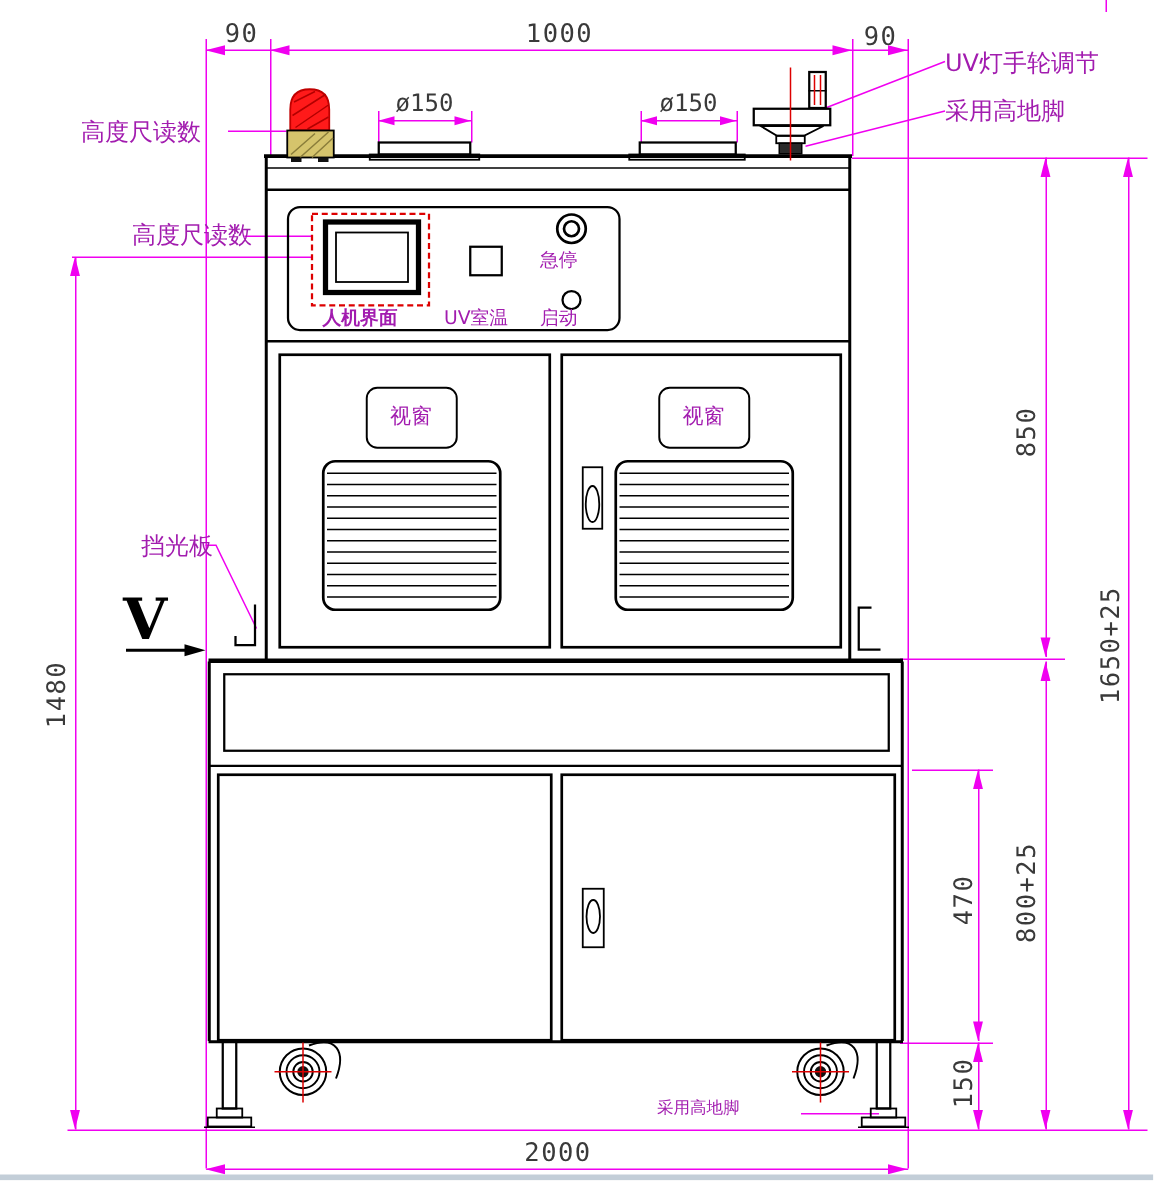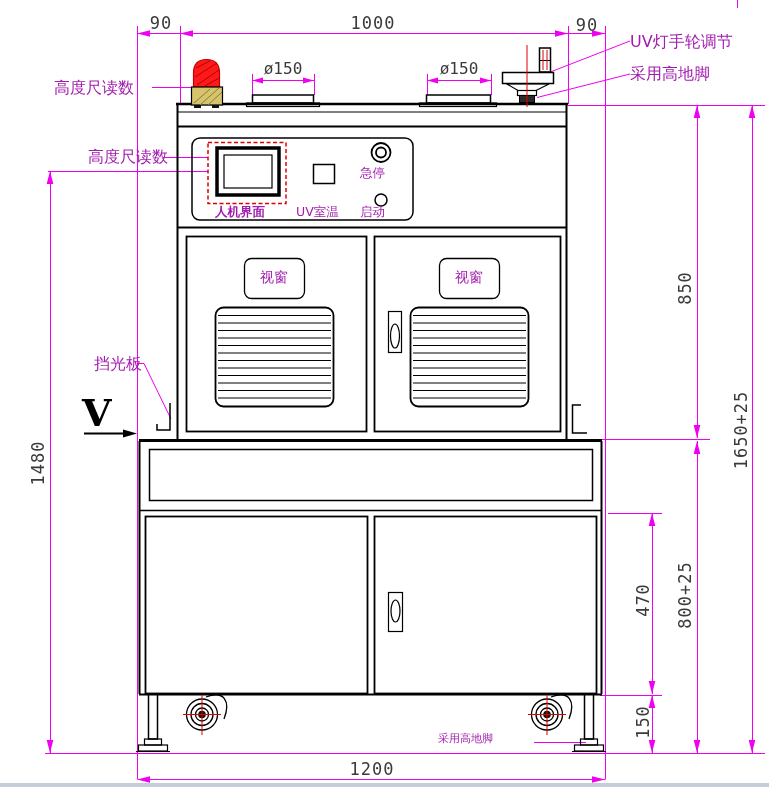--- a/index.html
+++ b/index.html
@@ -186,21 +186,21 @@
     <path d="M84,433.5 H126" stroke="#000" stroke-width="2" fill="none"></path>
     <polygon points="137,433.5 123,429.5 123,437.5" fill="#000"></polygon>
   </g>
 </svg>
 
 <span class="txt dim" style="left:141px;top:13px;width:40px;">90</span>
 <span class="txt dim" style="left:343px;top:13px;width:60px;">1000</span>
 <span class="txt dim" style="left:567px;top:15px;width:40px;">90</span>
 <span class="txt dim small" style="left:252px;top:59px;width:62px;">ø150</span>
 <span class="txt dim small" style="left:427px;top:59px;width:64px;">ø150</span>
-<span class="txt dim" style="left:342px;top:759px;width:60px;">1200</span>
+<span class="txt dim" style="left:342px;top:759px;width:60px;">2000</span>
 
 <span class="txt dim rot" style="left:3px;top:453px;width:70px;">1480</span>
 <span class="txt dim rot" style="left:660px;top:278px;width:50px;">850</span>
 <span class="txt dim rot" style="left:701px;top:420px;width:80px;">1650+25</span>
 <span class="txt dim rot" style="left:618px;top:590px;width:50px;">470</span>
 <span class="txt dim rot" style="left:645px;top:585px;width:80px;">800+25</span>
 <span class="txt dim rot" style="left:618px;top:712px;width:50px;">150</span>
 
 <span class="txt cn" style="left:54px;top:78px;">高度尺读数</span>
 <span class="txt cn" style="left:88px;top:147px;">高度尺读数</span>

